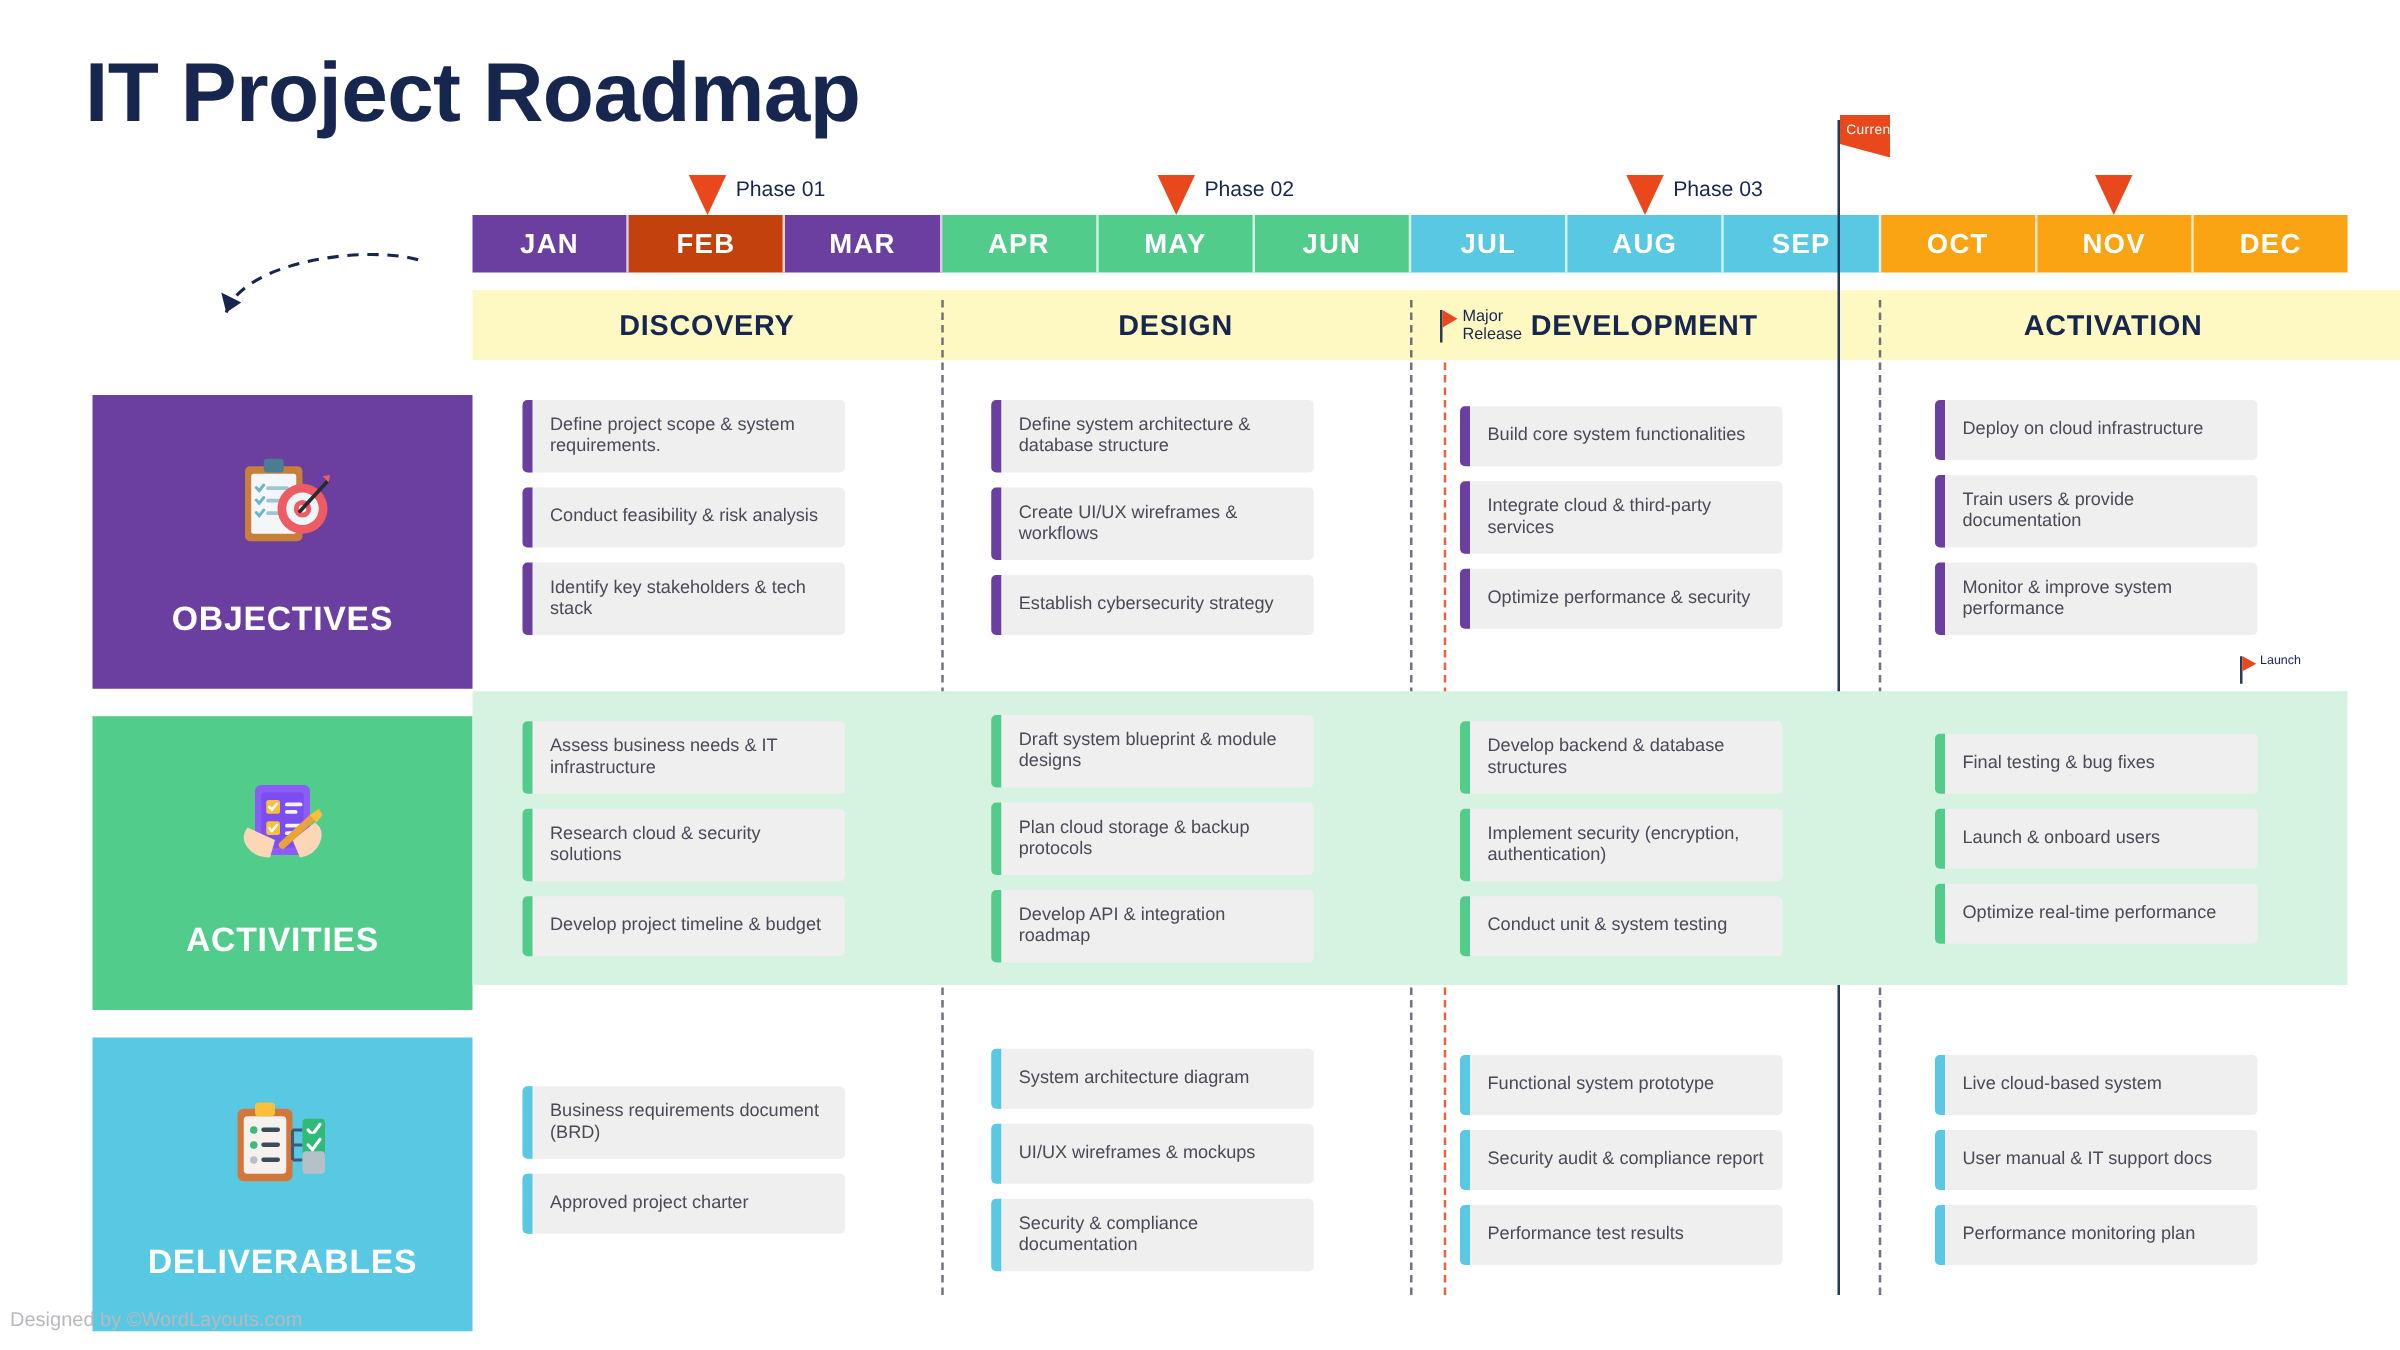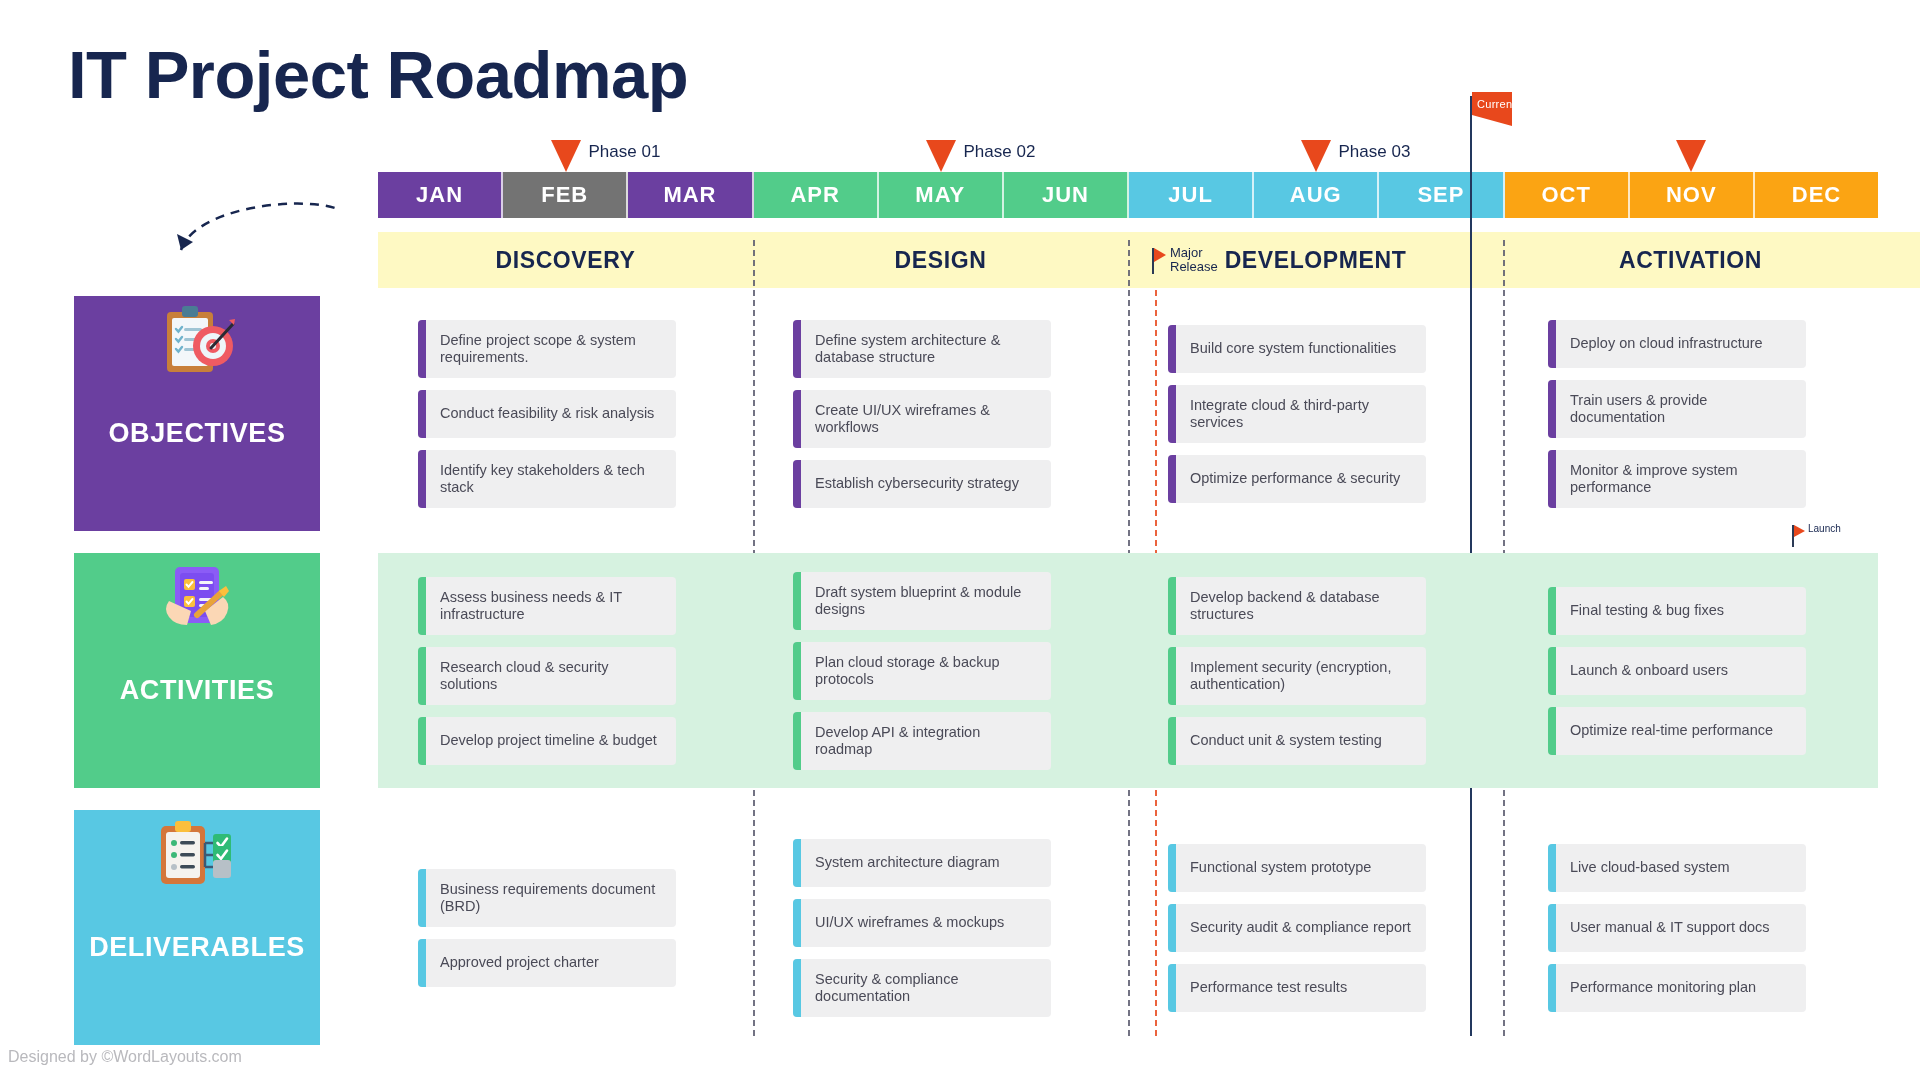--- a/index.html
+++ b/index.html
@@ -112,22 +112,22 @@
     position: absolute; left: 2px; top: 0;
     width: 0; height: 0;
     border-top: 6px solid transparent;
     border-bottom: 6px solid transparent;
     border-left: 11px solid #e8481c;
   }
   .launch-txt { position: absolute; left: 16px; top: -2px; font-size: 10px; color: #17264f; font-weight: 500; }
 
   
   .row-card {
-    position: absolute; left: 74px; width: 246px;
-    display: flex; flex-direction: column; align-items: center; justify-content: flex-start;
+    position: absolute; left: 74px; width: 304px;
+    display: flex; flex-direction: column; align-items: center; justify-content: center; margin-top: 20px;
   }
   .row-card .icon-wrap { margin-bottom: 26px; }
   .row-card .row-title {
     color: #ffffff; font-size: 27px; font-weight: 600; letter-spacing: 0.6px;
   }
   .card-objectives  { top: 296px;  height: 235px; background: #6b3fa0; }
   .card-activities  { top: 553px;  height: 235px; background: #52cc8a; }
   .card-deliverables{ top: 810px;  height: 235px; background: #58c8e3; }
 
   
@@ -195,21 +195,21 @@
         <div class="phase-label">Phase 03</div>
       </div>
       <div class="phase-marker" style="left: 1675.5px; flex-direction: column;">
         <div class="tri"></div>
         <div class="phase-label">Phase 04</div>
       </div>
     </div>
 
   <div class="month-bar" id="month-bar">
       <div class="month-cell" style="background: rgb(107, 63, 160);">JAN</div>
-      <div class="month-cell" style="background: #737373;">FEB</div>
+      <div class="month-cell" style="background: #c2410c;">FEB</div>
       <div class="month-cell" style="background: rgb(107, 63, 160);">MAR</div>
       <div class="month-cell" style="background: rgb(82, 204, 138);">APR</div>
       <div class="month-cell" style="background: rgb(82, 204, 138);">MAY</div>
       <div class="month-cell" style="background: rgb(82, 204, 138);">JUN</div>
       <div class="month-cell" style="background: rgb(88, 200, 227);">JUL</div>
       <div class="month-cell" style="background: rgb(88, 200, 227);">AUG</div>
       <div class="month-cell" style="background: rgb(88, 200, 227);">SEP</div>
       <div class="month-cell" style="background: rgb(251, 164, 19);">OCT</div>
       <div class="month-cell" style="background: rgb(251, 164, 19);">NOV</div>
       <div class="month-cell" style="background: rgb(251, 164, 19);">DEC</div>

